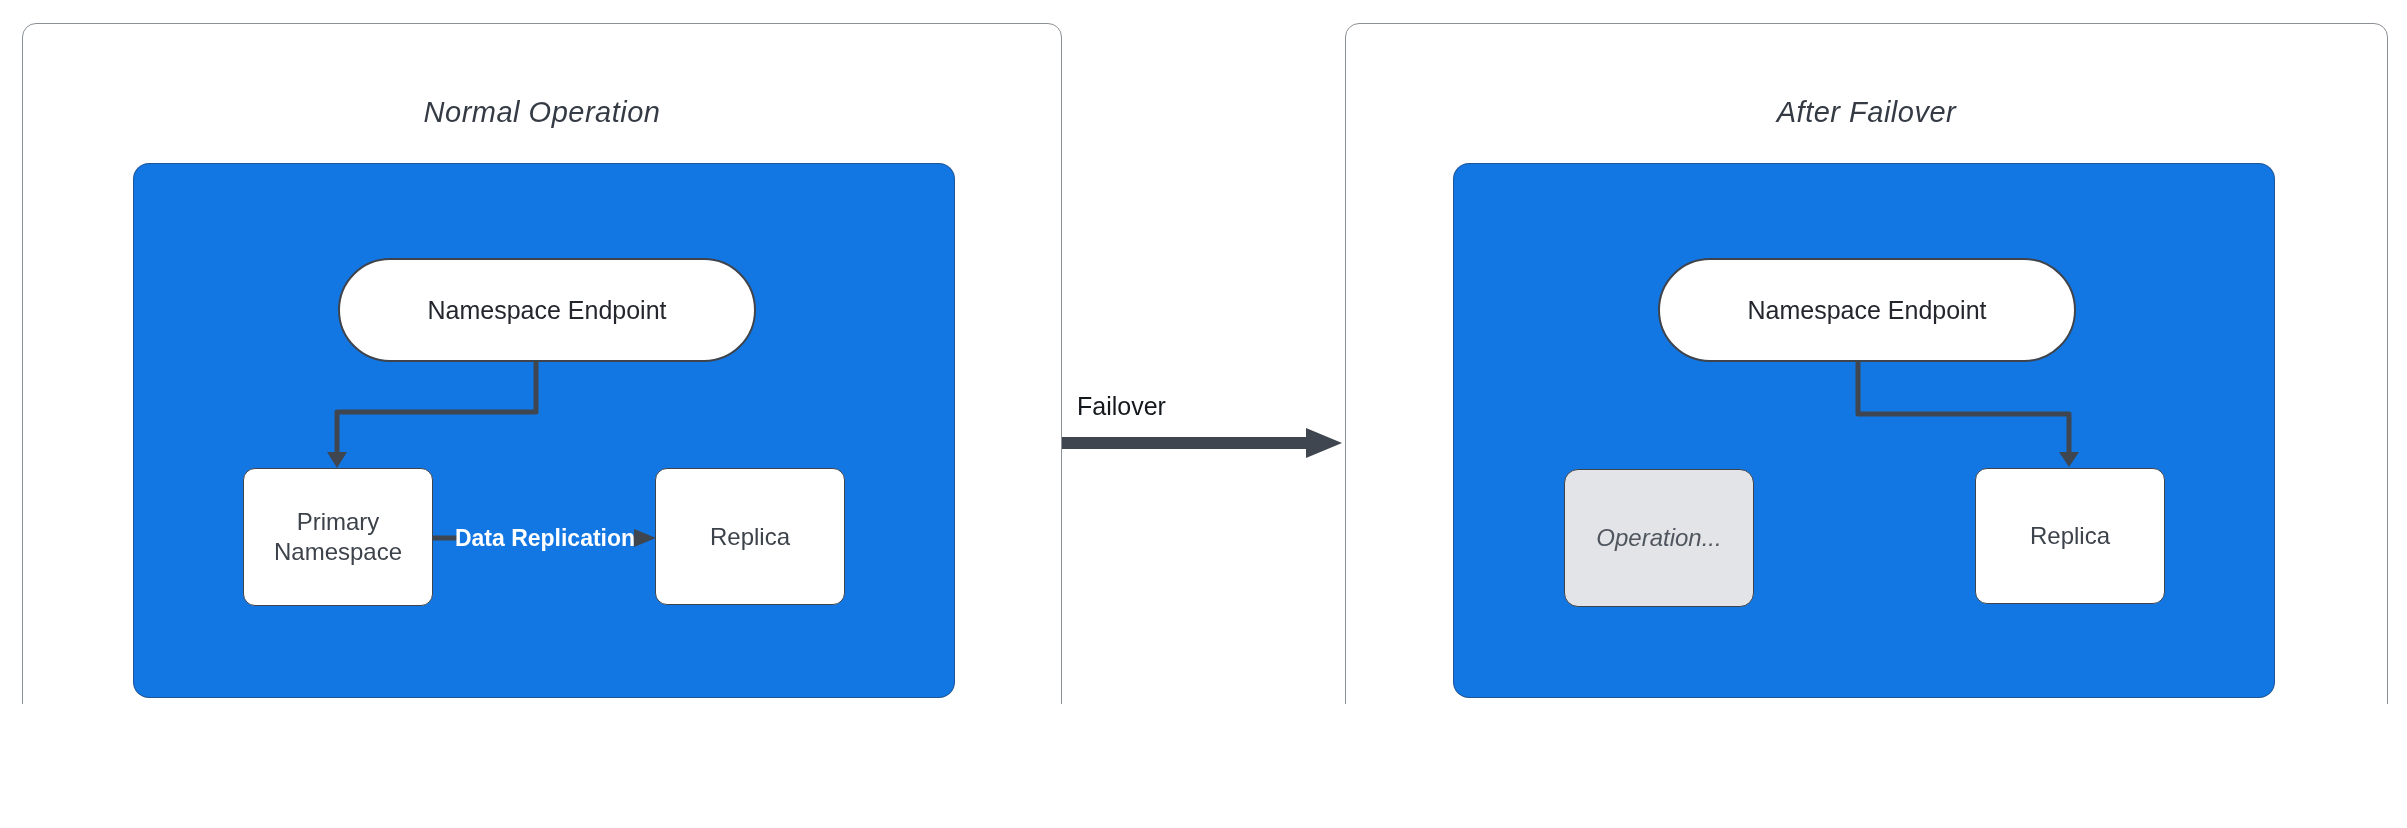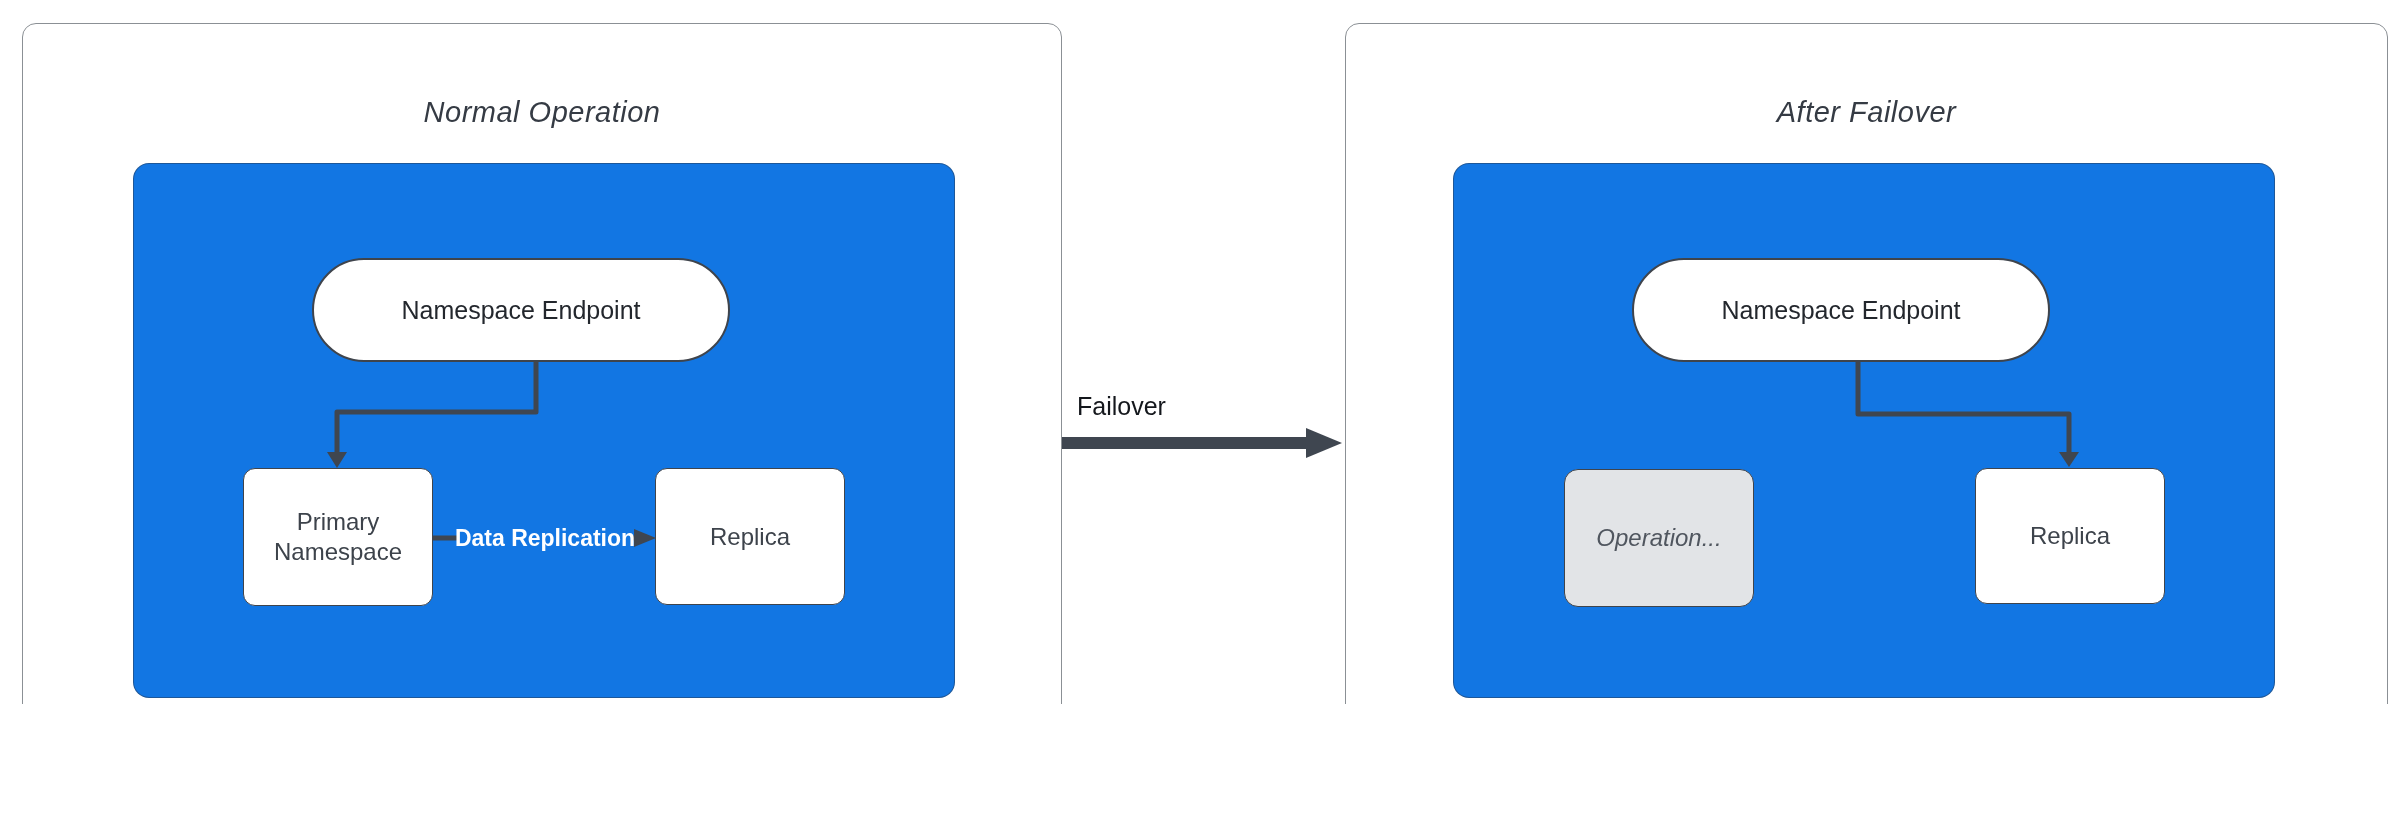--- a/index.html
+++ b/index.html
@@ -36,21 +36,21 @@
   .blue-box{
     position:absolute;top:139px;width:822px;height:535px;
     background:var(--container-blue);
     border:1px solid rgba(45,52,62,0.45);
     border-radius:16px;
   }
   .panel.left  .blue-box{left:110px;}
   .panel.right .blue-box{left:107px;}
 
   .pill{
-    position:absolute;left:178px;top:94px;width:418px;height:104px;
+    position:absolute;left:204px;top:94px;width:418px;height:104px;
     background:#ffffff;border:2px solid var(--shape-border);border-radius:52px;
     display:flex;align-items:center;justify-content:center;
     font-size:25px;color:var(--pill-text);
   }
 
   .node{
     position:absolute;width:190px;height:138px;
     background:#ffffff;border:1.5px solid var(--shape-border);border-radius:12px;
     display:flex;align-items:center;justify-content:center;text-align:center;
     font-size:24px;line-height:1.25;color:var(--label-text);padding:0 14px;

